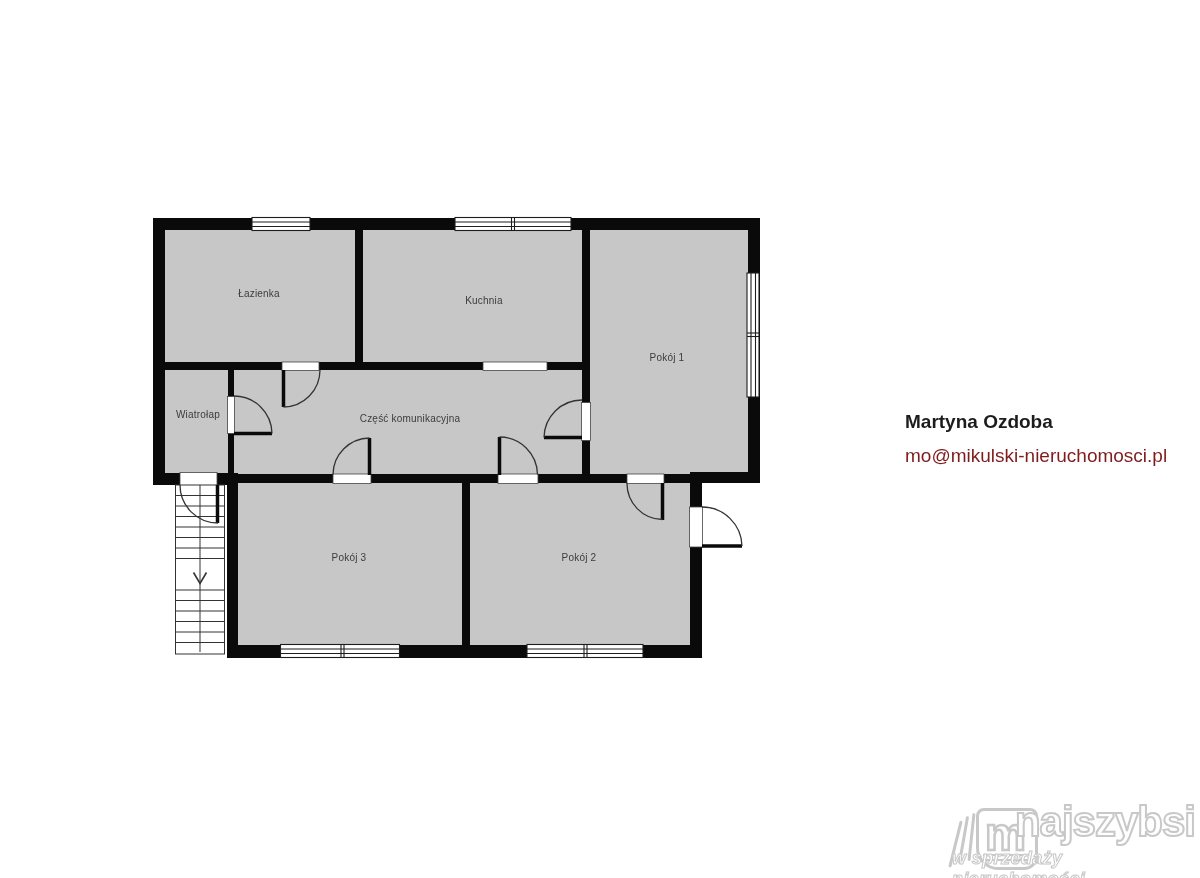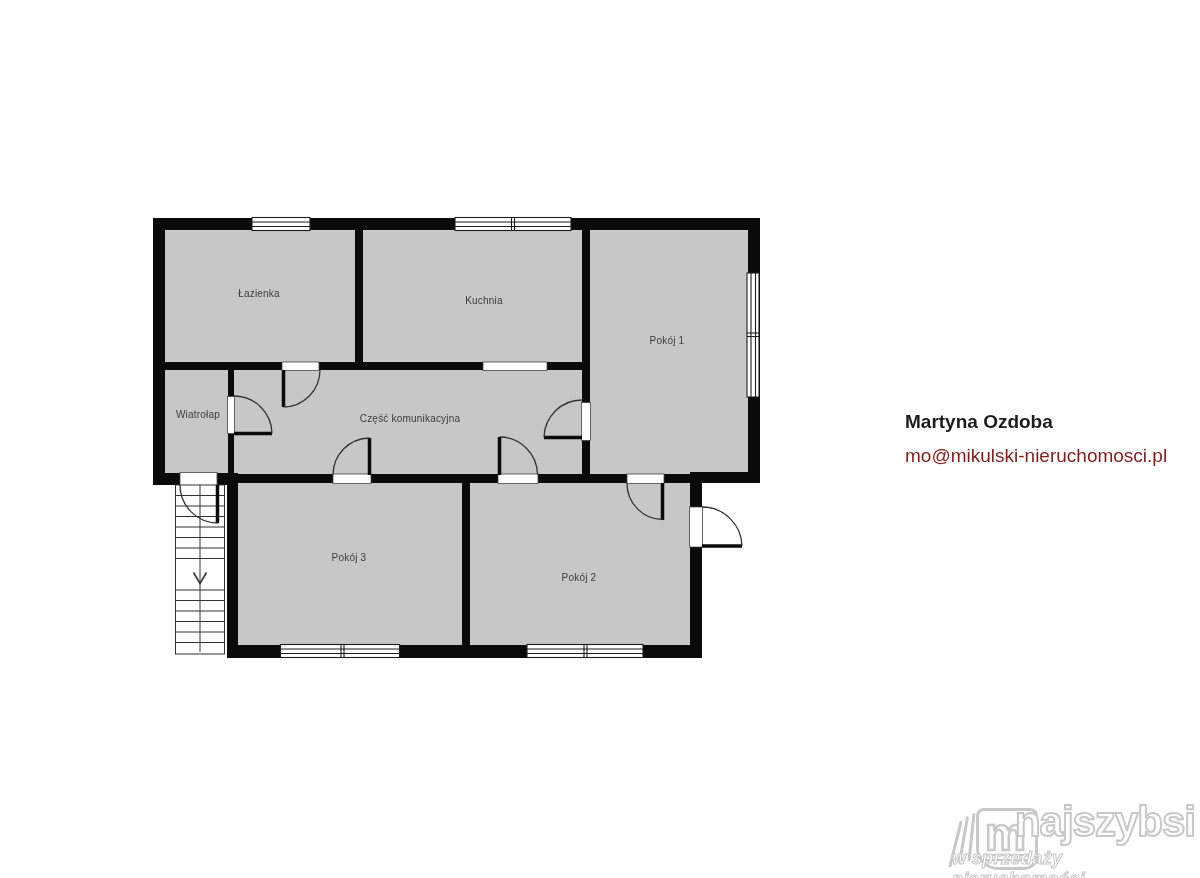--- a/index.html
+++ b/index.html
@@ -156,25 +156,25 @@
       <path d="M544 437.5 A38 38 0 0 1 582 400"></path>
       <path d="M369.5 438 A37 37 0 0 0 333 474.5"></path>
       <path d="M499.5 437 A38 38 0 0 1 537.5 474.5"></path>
       <path d="M627 483 A36 36 0 0 0 662.5 519.5"></path>
       <path d="M702 507 A40 40 0 0 1 742 546"></path>
     </g>
   </svg>
 
   <div class="room-label" style="left:259px;top:293px;">Łazienka</div>
   <div class="room-label" style="left:471px;top:300px;margin-left:13px;">Kuchnia</div>
-  <div class="room-label" style="left:667px;top:340px;">Pokój 1</div>
+  <div class="room-label" style="left:667px;top:357px;">Pokój 1</div>
   <div class="room-label" style="left:198px;top:414px;">Wiatrołap</div>
   <div class="room-label" style="left:410px;top:418px;">Część komunikacyjna</div>
   <div class="room-label" style="left:349px;top:557px;text-align:right;">Pokój 3</div>
-  <div class="room-label" style="left:579px;top:557px;margin-top:20px;">Pokój 2</div>
+  <div class="room-label" style="left:579px;top:557px;">Pokój 2</div>
 </div>
 
 <div class="agent-name">Martyna Ozdoba</div>
 <div class="agent-email">mo@mikulski-nieruchomosci.pl</div>
 
 <div class="logo">
   <div class="logo-icon">
     <div class="logo-page" style="left:2px;top:12px;transform:rotate(14deg);"></div>
     <div class="logo-page" style="left:10px;top:8px;transform:rotate(10deg);"></div>
     <div class="logo-page" style="left:18px;top:5px;transform:rotate(6deg);"></div>

